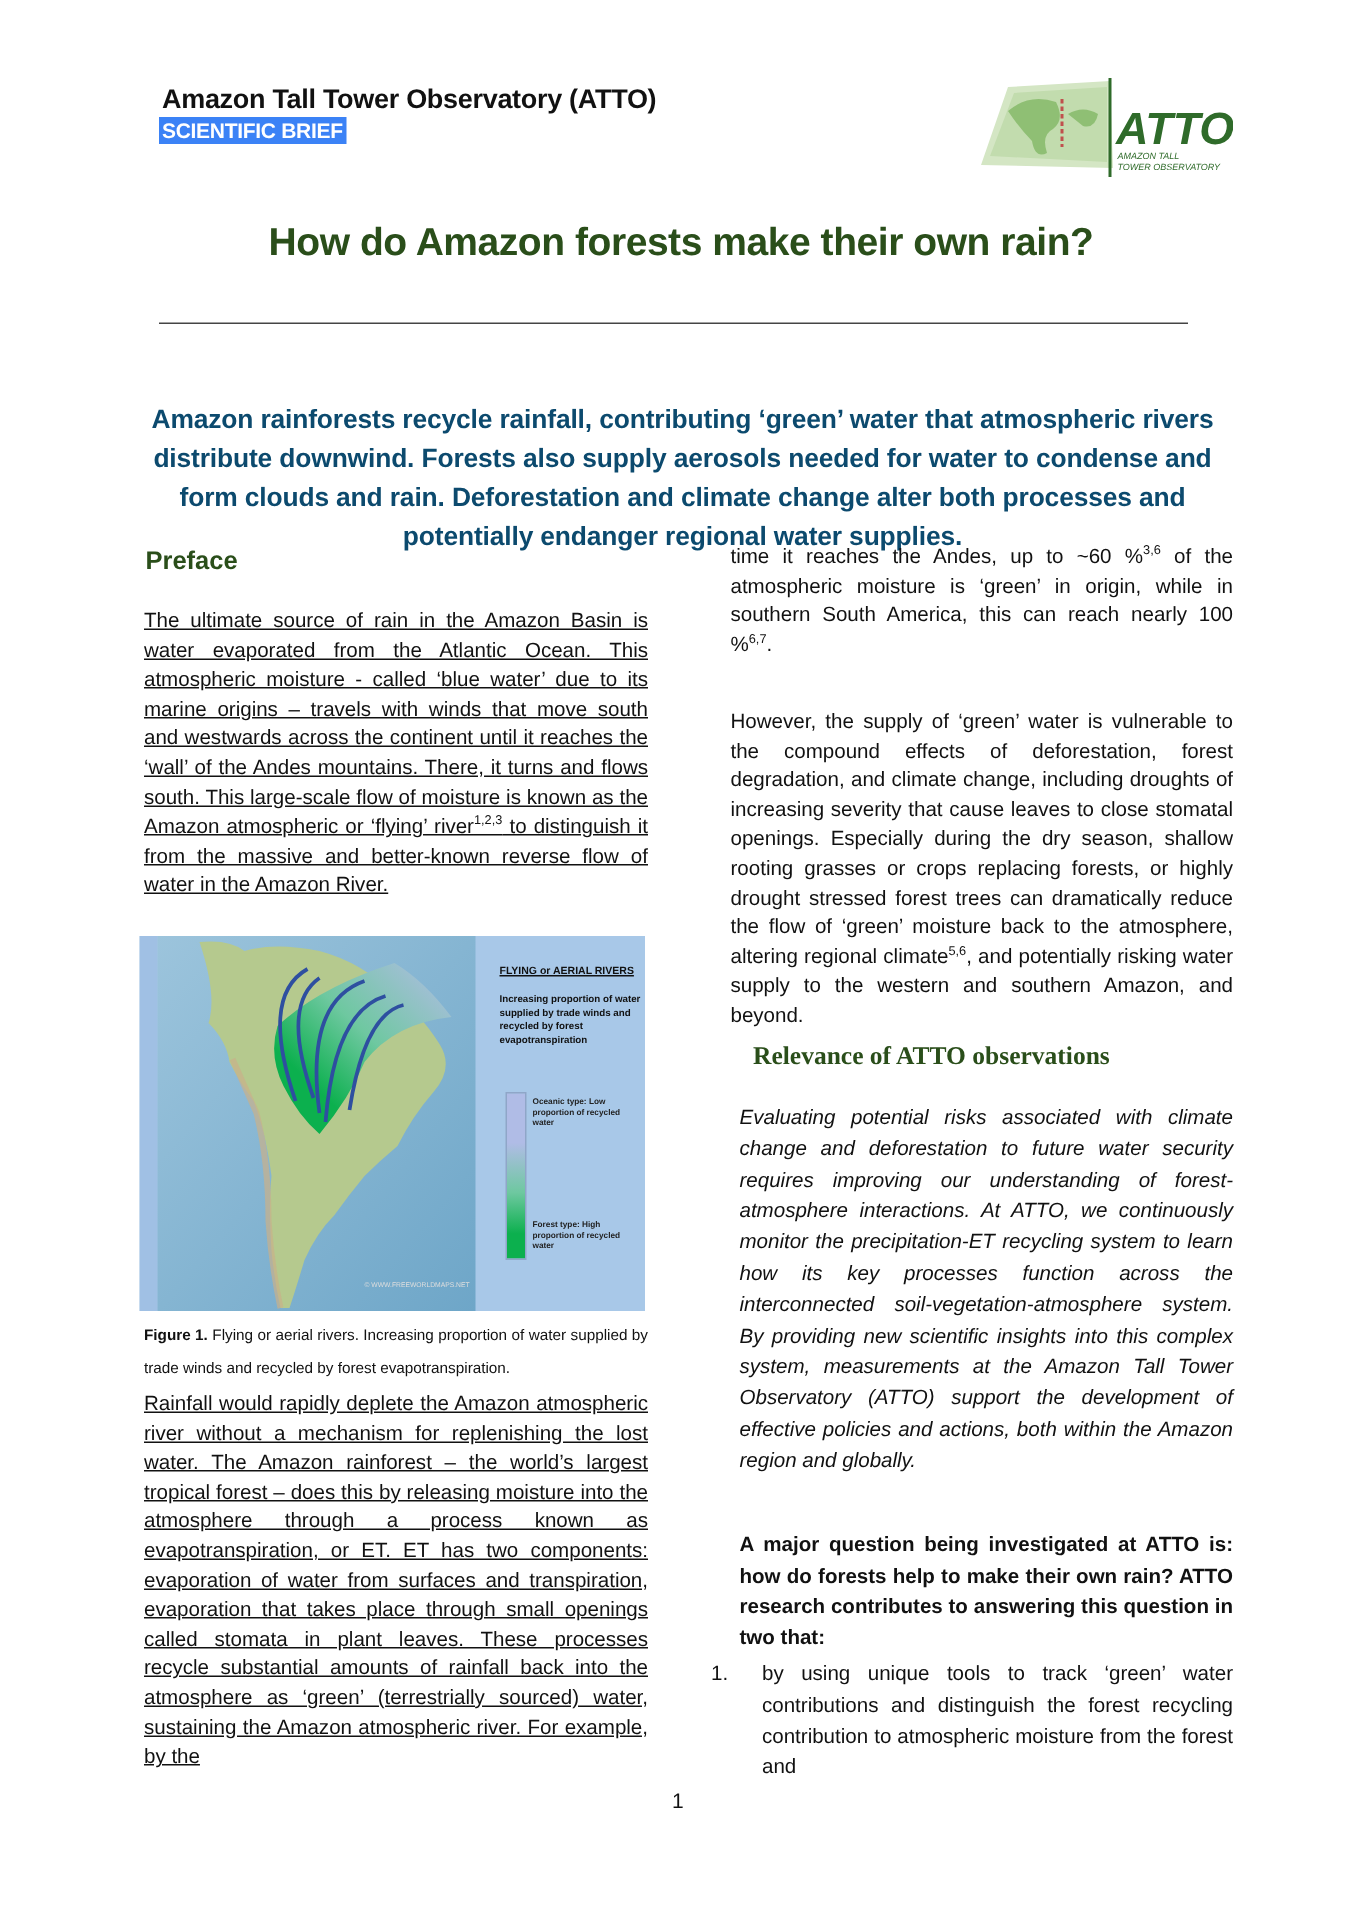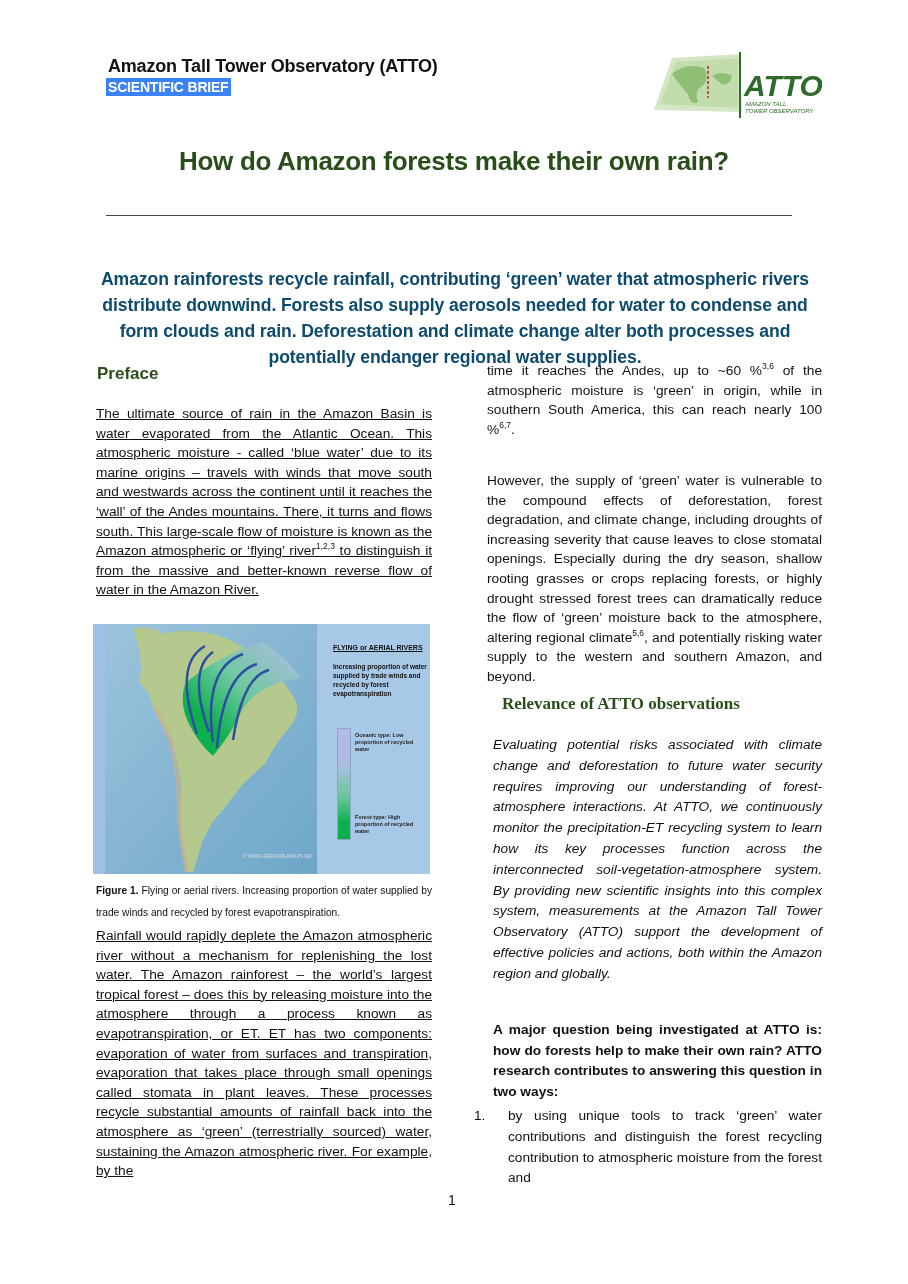--- a/index.html
+++ b/index.html
@@ -107,20 +107,20 @@
 </div>
 
 <div class="abs p col2" style="top:459px;margin-top:12px;">
   <span>However, the supply of ‘green’ water is vulnerable to the compound effects of deforestation, forest degradation, and climate change, including droughts of increasing severity that cause leaves to close stomatal openings. Especially during the dry season, shallow rooting grasses or crops replacing forests, or highly drought stressed forest trees can dramatically reduce the flow of ‘green’ moisture back to the atmosphere, altering regional climate</span><sup>5,6</sup><span>, and potentially risking water supply to the western and southern Amazon, and beyond.</span>
 </div>
 
 <div class="abs h2" style="left:502px; top:694px;font-family:Liberation Serif, serif;">Relevance of ATTO observations</div>
 
 <div class="abs p col2b" style="top:735px; line-height:20.8px;">Evaluating potential risks associated with climate change and deforestation to future water security requires improving our understanding of forest-atmosphere interactions.  At ATTO, we continuously monitor the precipitation-ET recycling system to learn how its key processes function across the interconnected soil-vegetation-atmosphere system. By providing new scientific insights into this complex system, measurements at the Amazon Tall Tower Observatory (ATTO) support the development of effective policies and actions, both within the Amazon region and globally.</div>
 
-<div class="abs q">A major question being investigated at ATTO is: how do forests help to make their own rain? ATTO research contributes to answering this question in two ways:</div>
+<div class="abs q">A major question being investigated at ATTO is: how do forests help to make their own rain? ATTO research contributes to answering this question in two that:</div>
 
 <div class="abs li">
   <span class="num">1.</span>
   <span class="txt">by using unique tools to track ‘green’ water contributions and distinguish the forest recycling contribution to atmospheric moisture from the forest and</span>
 </div>
 
 <div class="abs pagenum">1</div>
 
 </body></html>

